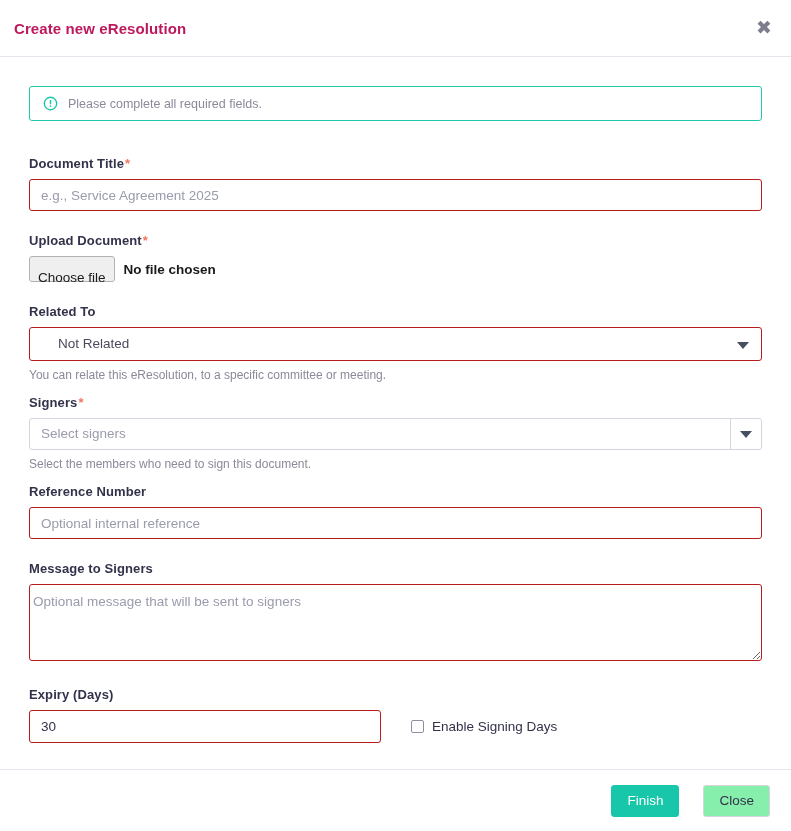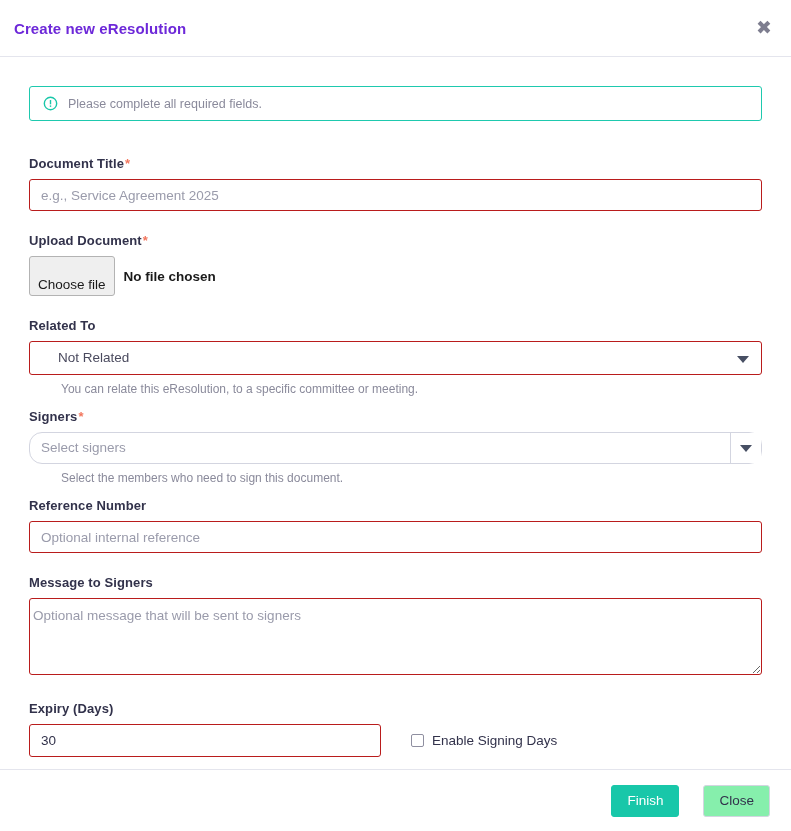--- a/index.html
+++ b/index.html
@@ -23,21 +23,21 @@
     flex: 0 0 57px;
     border-bottom: 1px solid #e4e5ed;
     display: flex;
     align-items: center;
     padding: 0 20px 0 14px;
     position: relative;
   }
   .modal-title {
     font-size: 15px;
     font-weight: 700;
-    color: #6d28d9;
+    color: #be185d;
     letter-spacing: .1px;
   }
   .close-x {
     position: absolute;
     right: 14px;
     top: 14px;
     width: 26px; height: 26px;
     display: flex; align-items: center; justify-content: center;
     font-size: 19px;
     line-height: 1;
@@ -95,36 +95,35 @@
     color: #32324b;
     padding: 0 11px;
   }
   .input { height: 32px; line-height: 30px; }
   .input::placeholder { color: #9a9bab; }
 
   .hint {
     font-size: 12px;
     color: #8a8a9b;
     margin-top: 7px;
-    margin-left: 32px;
   }
 
   .spacer-22 { height: 22px; }
   .spacer-13 { height: 13px; }
 
   
   .file-row { display: flex; align-items: center; }
   .file-btn {
     font-family: "Liberation Sans", sans-serif;
     font-size: 13.5px;
     color: #1a1a1a;
     background: #efefef;
     border: 1px solid #b3b3b3;
     border-radius: 3px;
-    padding: 19px 8px;
+    padding: 12px 8px;
     height: 23px;
     line-height: 17px;
     cursor: pointer;
   }
   .file-name {
     font-size: 13.5px;
     color: #1a1a1a;
     margin-left: 9px;
     font-weight: bold;
   }
@@ -150,21 +149,21 @@
     border-right: 6px solid transparent;
     border-top: 7px solid #474f63;
     pointer-events: none;
   }
 
   
   .multi {
     display: flex;
     width: 733px;
     border: 1px solid #d3d5e0;
-    border-radius: 13px;
+    border-radius: 3px;
     height: 32px;
     background: #fff;
   }
   .multi-input {
     flex: 1 1 auto;
     border: none;
     outline: none;
     background: transparent;
     font-family: "Liberation Sans", sans-serif;
     font-size: 13.5px;

